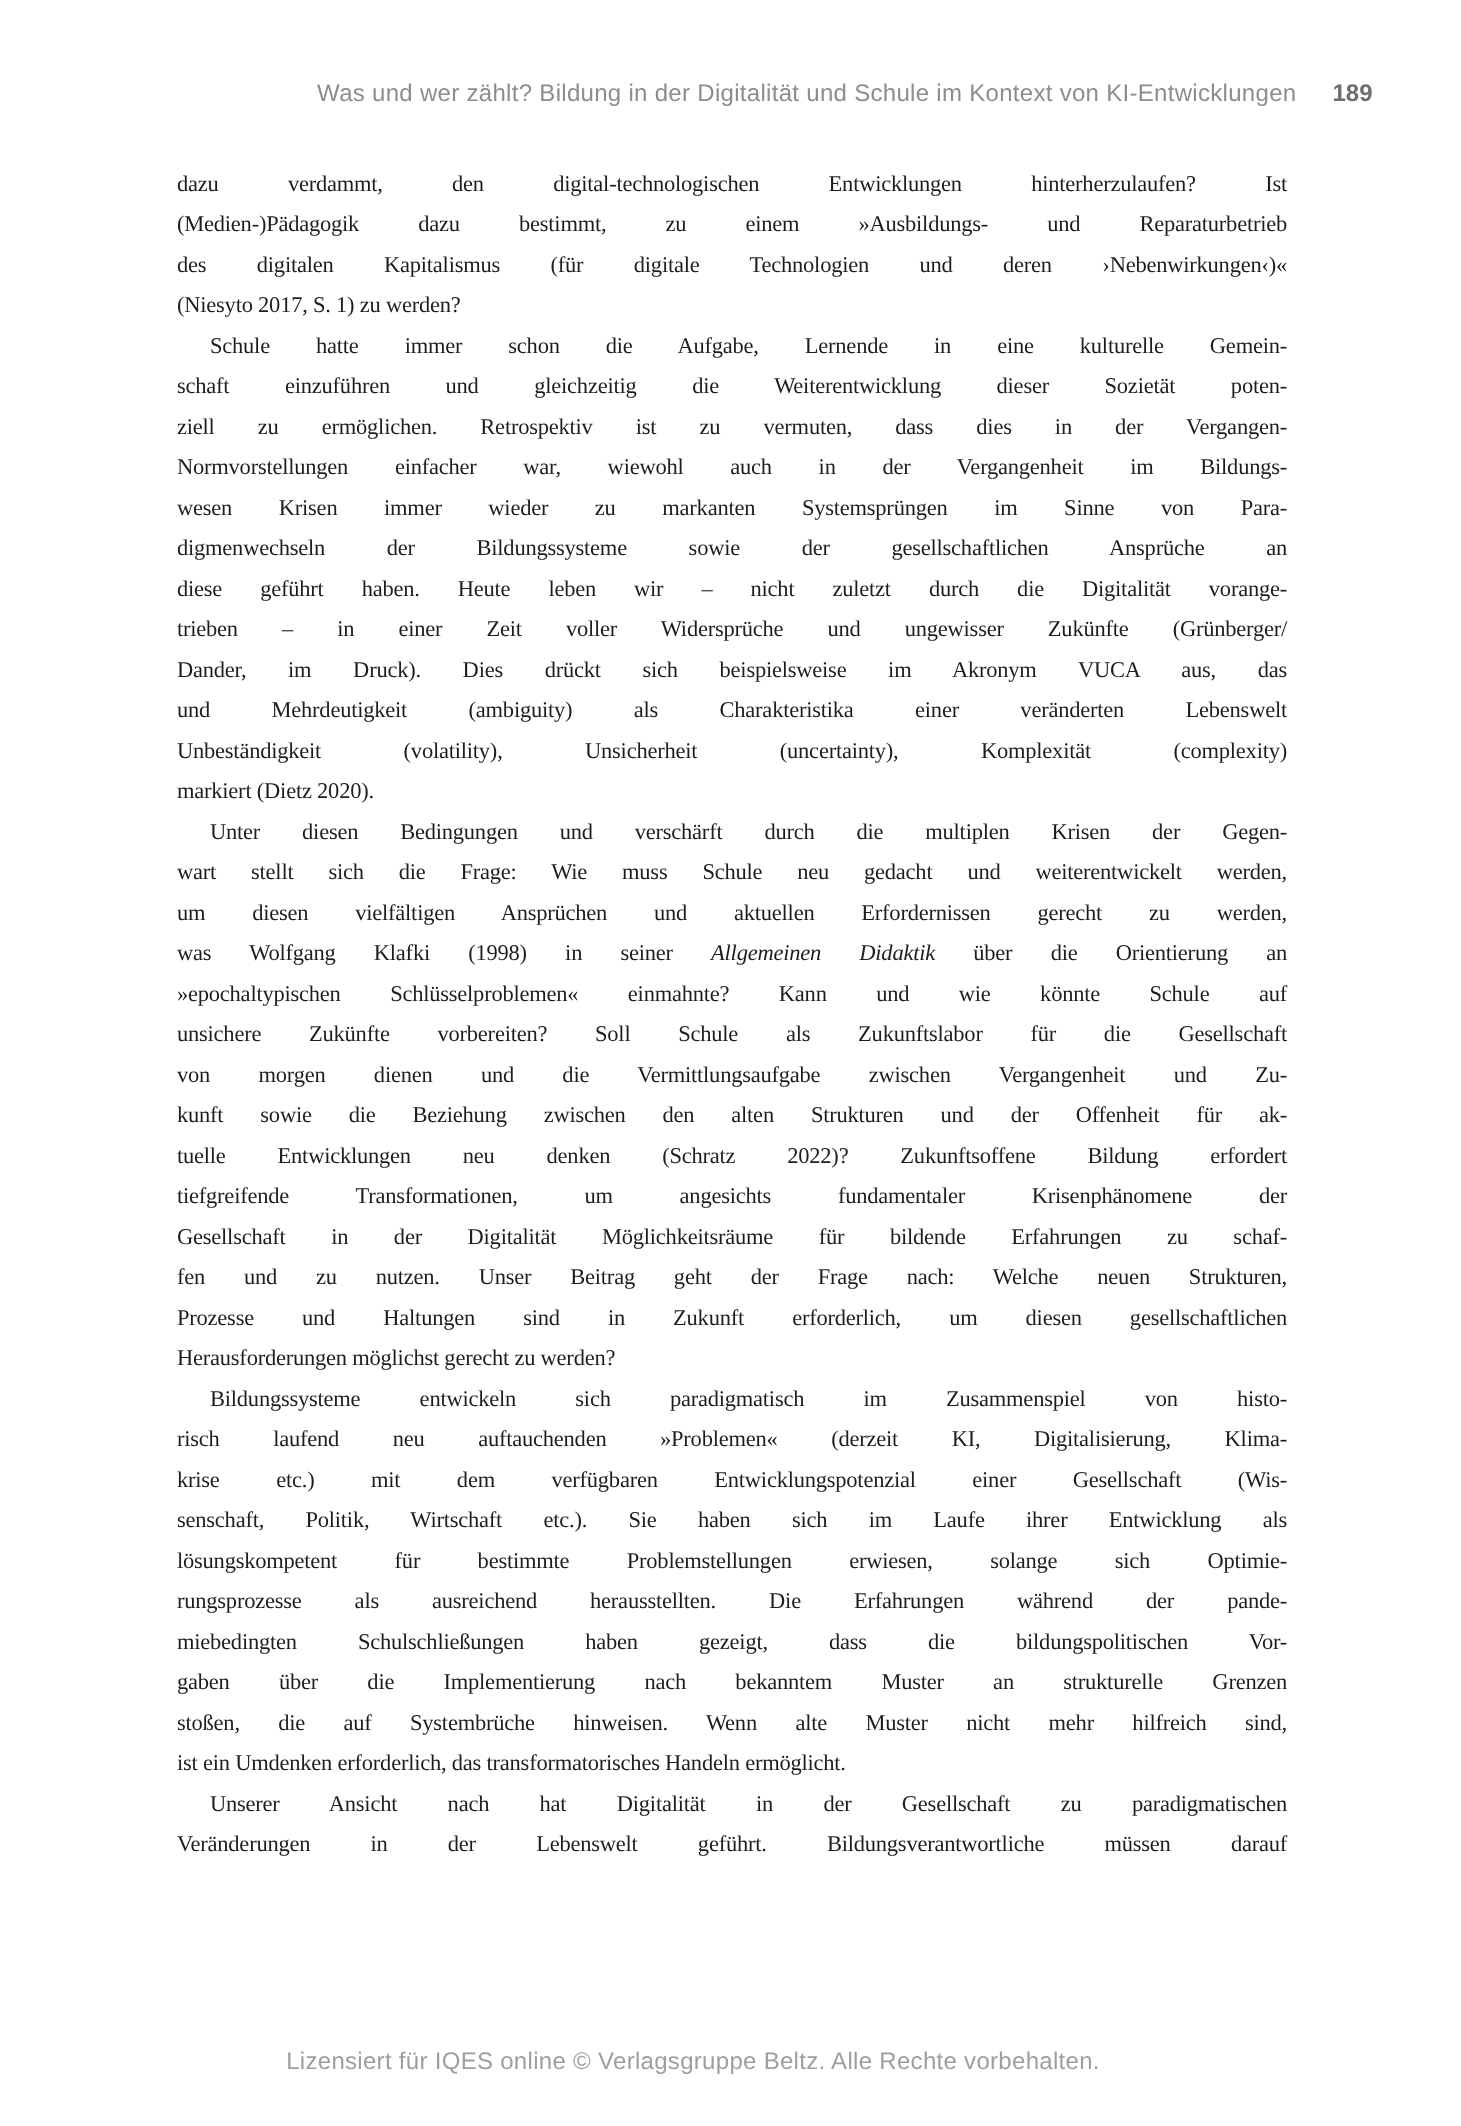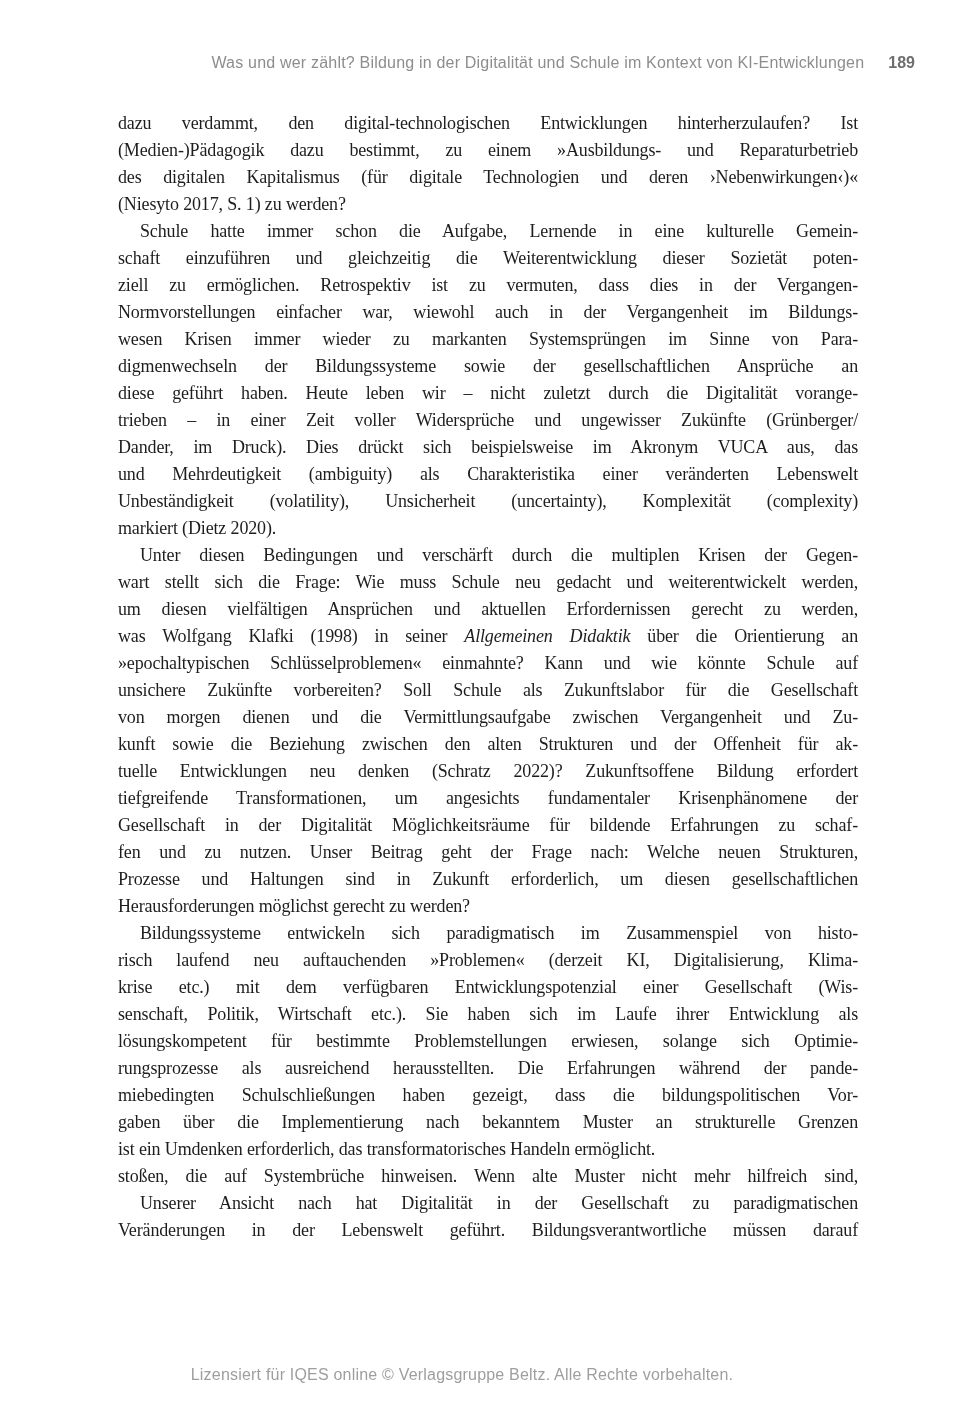--- a/index.html
+++ b/index.html
@@ -38,21 +38,21 @@
     font-size: 16px;
     margin-left: 24px;
   }
   
   .body-text {
     position: absolute;
     top: 110px;
     left: 118px;
     width: 740px;
     font-family: "Liberation Serif", serif;
-    font-size: 18px;
+    font-size: 15px;
     line-height: 27px;
     color: #1d1d1d;
     letter-spacing: -0.15px;
   }
   .paragraph { margin: 0; }
   .line {
     text-align: justify;
     text-align-last: justify;
   }
   .line.last {
@@ -123,22 +123,22 @@
       </div>
       <div class="paragraph">
         <div class="line indent">Bildungssysteme entwickeln sich paradigmatisch im Zusammenspiel von histo-</div>
         <div class="line">risch laufend neu auftauchenden »Problemen« (derzeit KI, Digitalisierung, Klima-</div>
         <div class="line">krise etc.) mit dem verfügbaren Entwicklungspotenzial einer Gesellschaft (Wis-</div>
         <div class="line">senschaft, Politik, Wirtschaft etc.). Sie haben sich im Laufe ihrer Entwicklung als</div>
         <div class="line">lösungskompetent für bestimmte Problemstellungen erwiesen, solange sich Optimie-</div>
         <div class="line">rungsprozesse als ausreichend herausstellten. Die Erfahrungen während der pande-</div>
         <div class="line">miebedingten Schulschließungen haben gezeigt, dass die bildungspolitischen Vor-</div>
         <div class="line">gaben über die Implementierung nach bekanntem Muster an strukturelle Grenzen</div>
+        <div class="line">stoßen, die auf Systembrüche hinweisen. Wenn alte Muster nicht mehr hilfreich sind,</div>
         <div class="line last">ist ein Umdenken erforderlich, das transformatorisches Handeln ermöglicht.</div>
-        <div class="line">stoßen, die auf Systembrüche hinweisen. Wenn alte Muster nicht mehr hilfreich sind,</div>
       </div>
       <div class="paragraph">
         <div class="line indent">Unserer Ansicht nach hat Digitalität in der Gesellschaft zu paradigmatischen</div>
         <div class="line">Veränderungen in der Lebenswelt geführt. Bildungsverantwortliche müssen darauf</div>
       </div>
     </main>
 
   <footer class="license">
     <span>Lizensiert für IQES online © Verlagsgruppe Beltz. Alle Rechte vorbehalten.</span>
   </footer>

